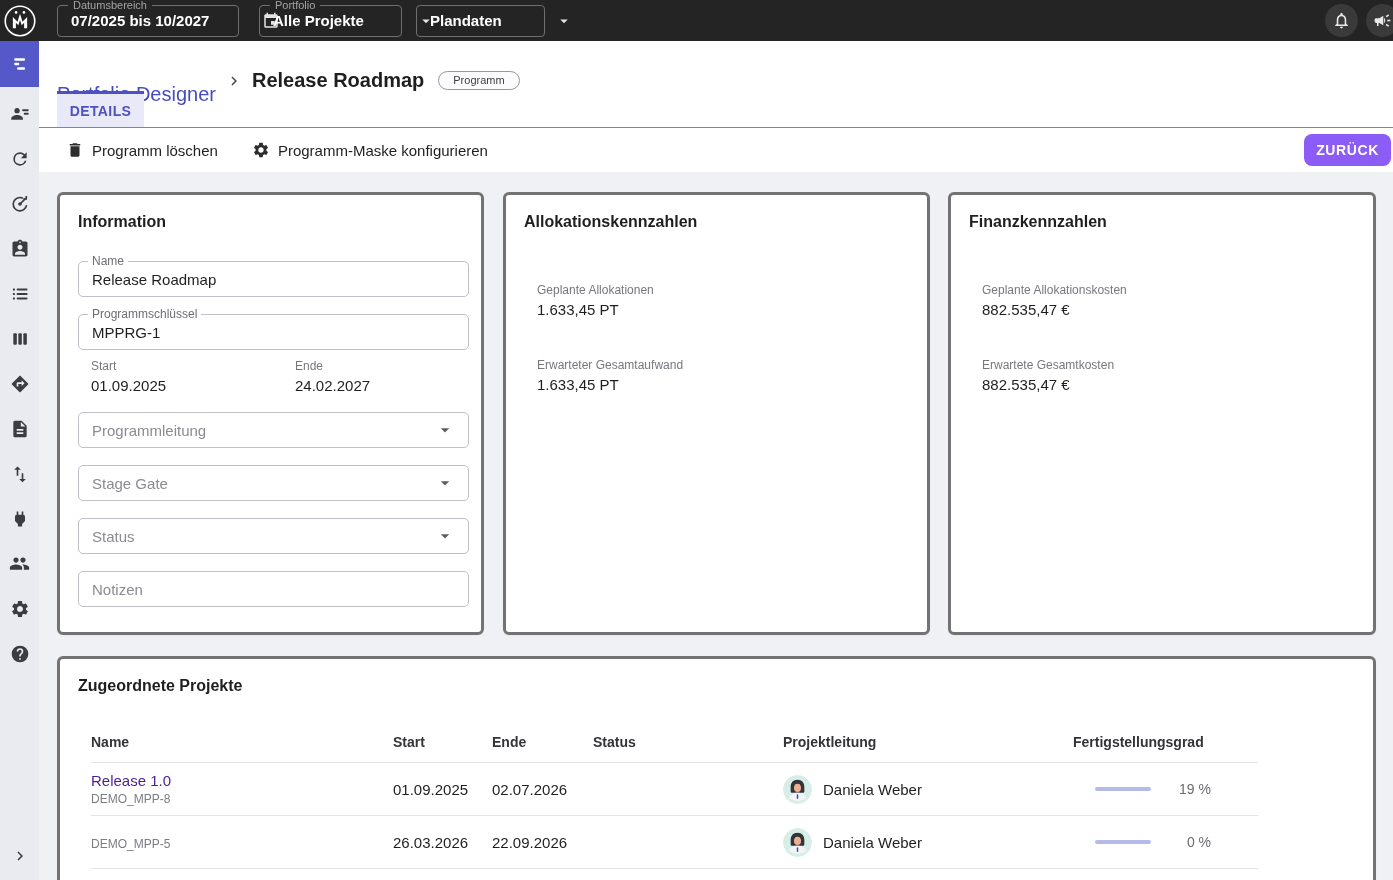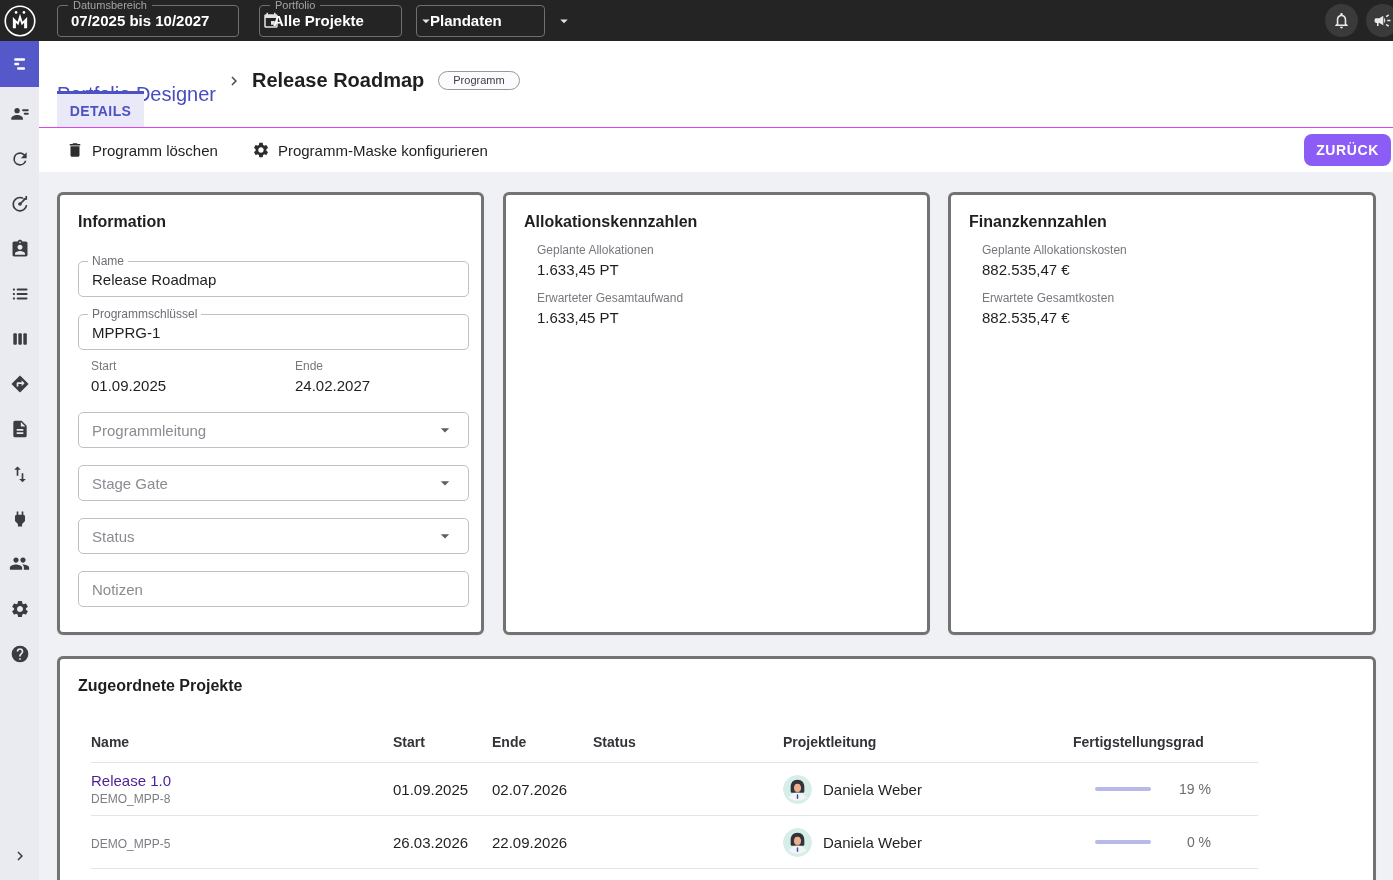--- a/index.html
+++ b/index.html
@@ -50,21 +50,21 @@
   .field .flabel { position:absolute; top:-8px; left:9px; background:#fff; padding:0 4px; font-size:12px; color:#6d6d75; }
   .fvalue { font-size:15px; color:#1f1f1f; }
   .fplaceholder { font-size:15px; color:#8b8b92; }
   .dd-arrow { margin-left:auto; color:#5c5c63; display:flex; }
 
   .static-pair { position:absolute; }
   .static-label { font-size:12px; color:#77777e; }
   .static-value { font-size:15px; color:#1f1f1f; margin-top:4px; }
 
   .metrics { position:absolute; left:31px; top:48px; }
-  .metric { margin-bottom:13px; }
+  .metric { margin-bottom:13px;margin-top:40px; }
   .metric .mlabel { font-size:12px; color:#77777e; }
   .metric .mvalue { font-size:15px; color:#1f1f1f; margin-top:4px; }
 
   
   .ptable { position:absolute; left:31px; top:62px; width:1167px; }
   .prow { display:grid; grid-template-columns:302px 99px 101px 190px 290px 1fr; align-items:center; border-bottom:1px solid #e3e3e8; }
   .prow.head { height:42px; font-size:14px; font-weight:700; color:#333338; }
   .prow.body { height:53px; cursor:pointer; }
   .cell-name .nm { font-size:15px; color:#4c1d95; }
   .cell-name .key { font-size:12px; color:#7c7c83; margin-top:3px; }

